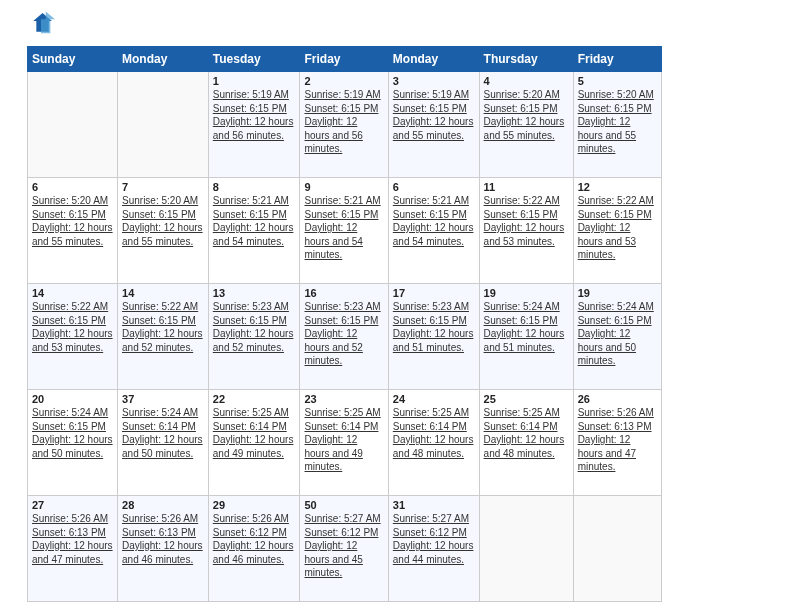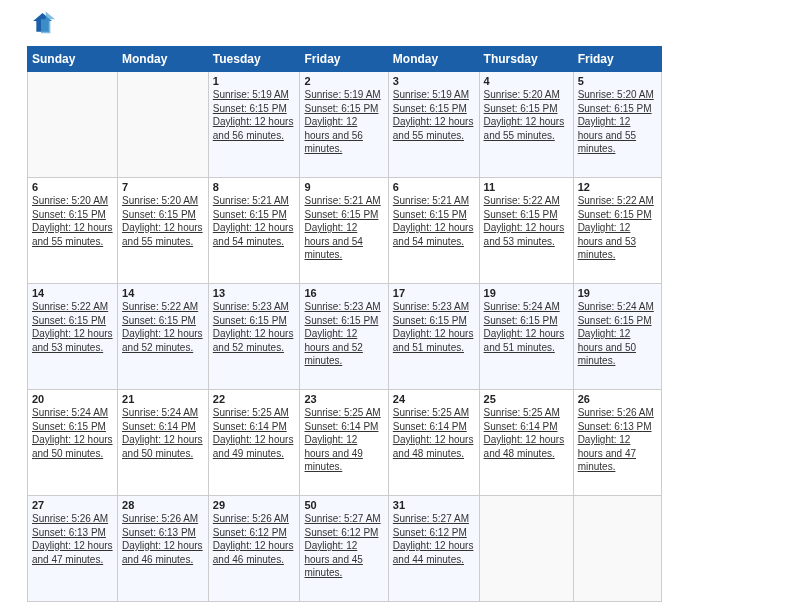--- a/index.html
+++ b/index.html
@@ -256,21 +256,21 @@
           </td>
         </tr>
         <tr>
           <td>
             <span class="day-num">20</span>
             <div class="day-info" style="white-space: pre-line;">Sunrise: 5:24 AM
 Sunset: 6:15 PM
 Daylight: 12 hours and 50 minutes.</div>
           </td>
           <td>
-            <span class="day-num">21</span>
+            <span class="day-num">37</span>
             <div class="day-info" style="white-space: pre-line;">Sunrise: 5:24 AM
 Sunset: 6:14 PM
 Daylight: 12 hours and 50 minutes.</div>
           </td>
           <td>
             <span class="day-num">22</span>
             <div class="day-info" style="white-space: pre-line;">Sunrise: 5:25 AM
 Sunset: 6:14 PM
 Daylight: 12 hours and 49 minutes.</div>
           </td>

